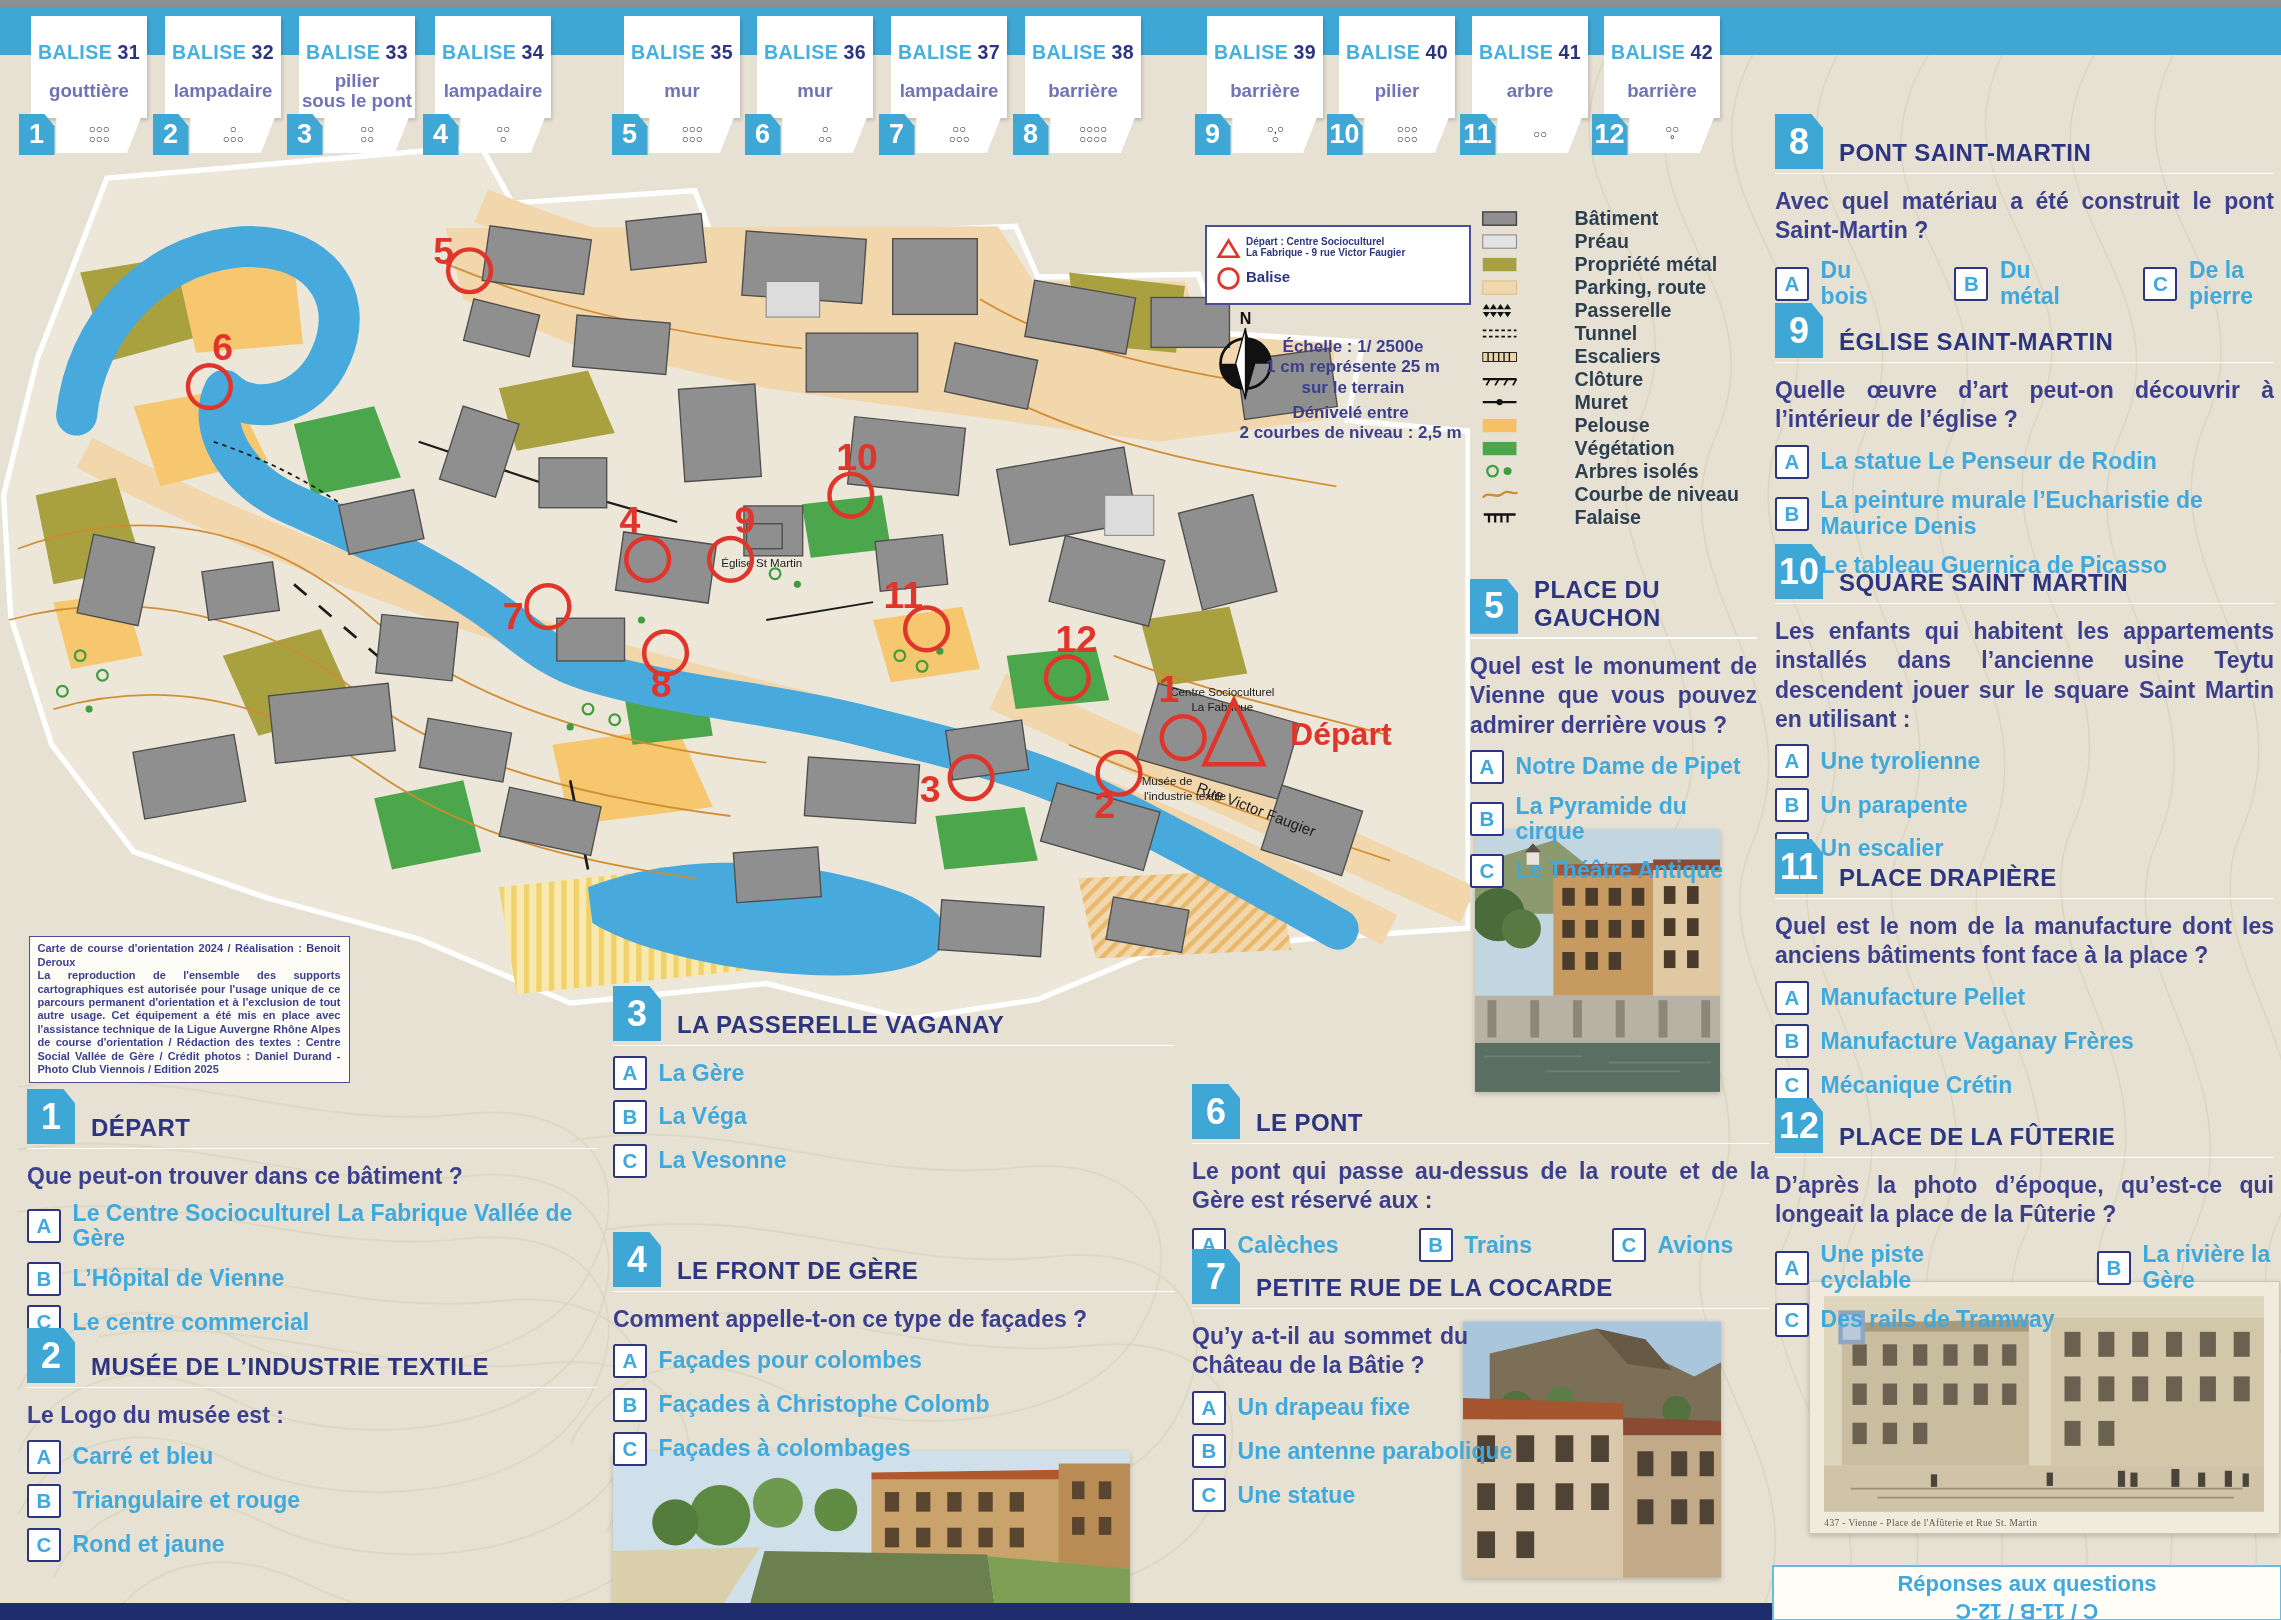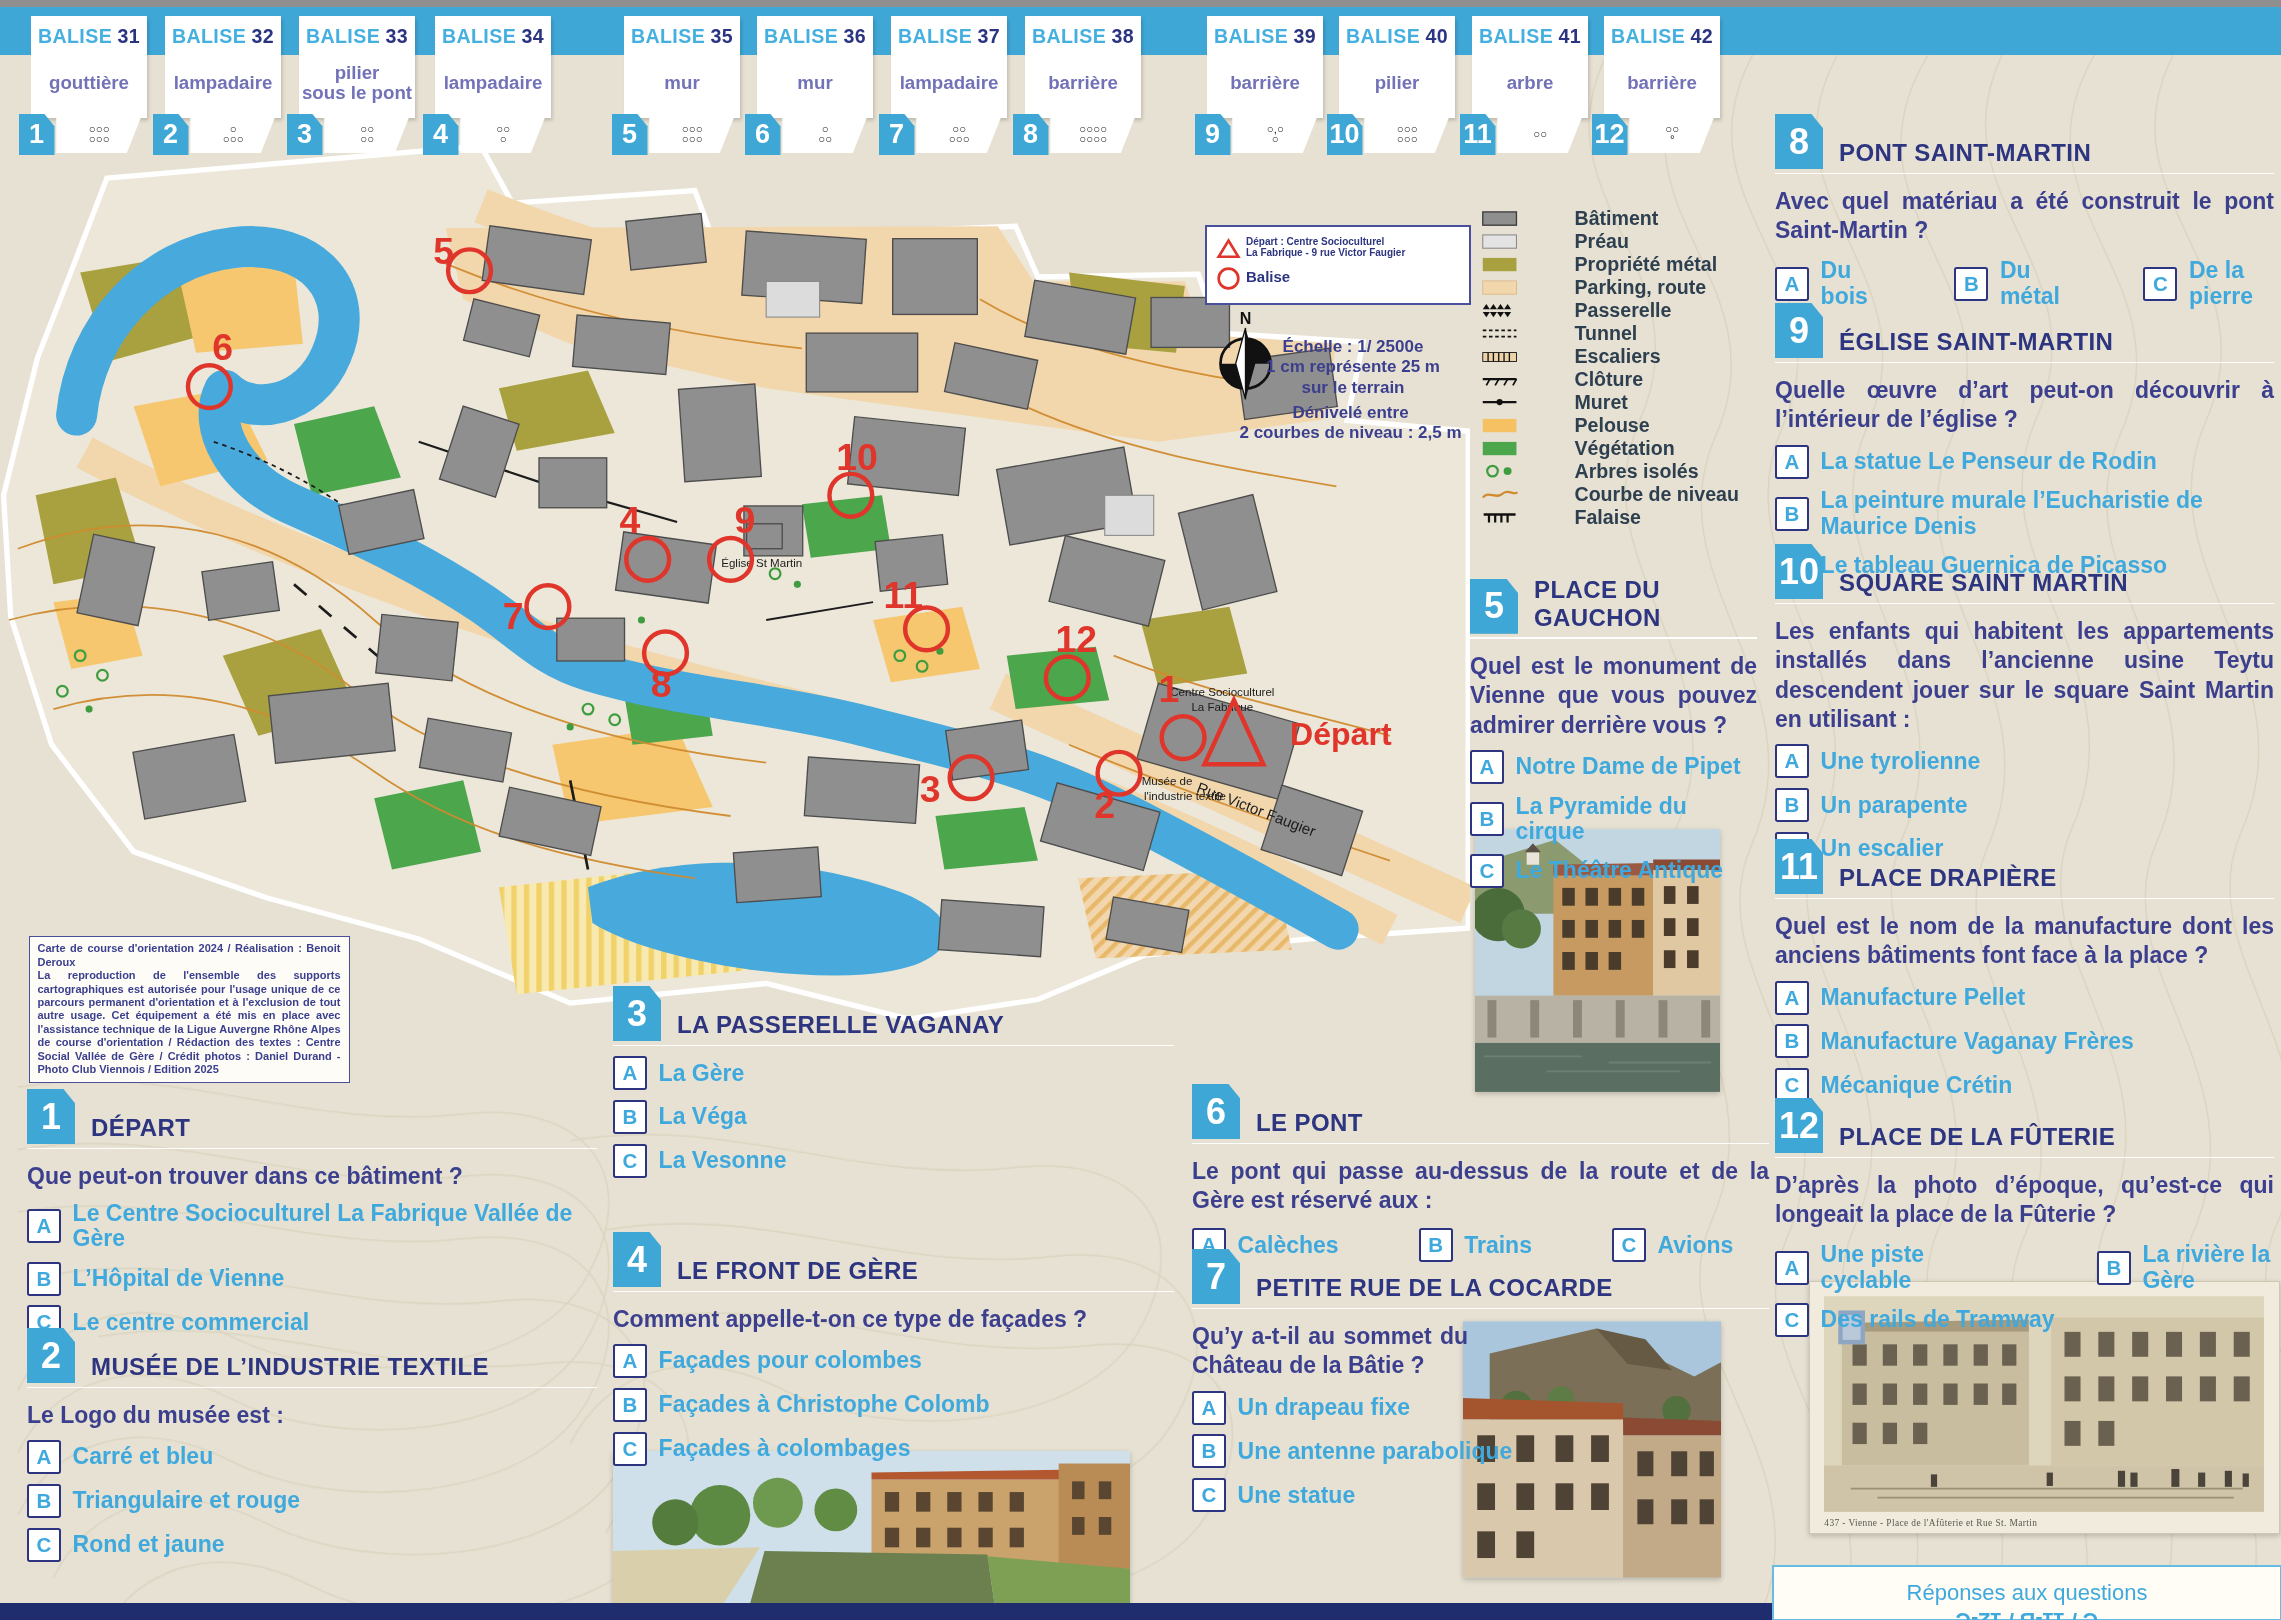--- a/index.html
+++ b/index.html
@@ -13,21 +13,21 @@
   .band{position:absolute;left:0;top:7.1px;width:100%;height:48px;background:#3fa7d6;z-index:3;}
   .botnavy{position:absolute;left:0;top:1603px;width:100%;height:18px;background:#1f2d6f;z-index:6;}
 
   
   .contours{position:absolute;left:0;top:0;z-index:0;}
 
   
   #balise-row{position:absolute;left:0;top:0;width:100%;height:0;z-index:4;}
   .bunit{position:absolute;top:16px;width:116px;}
   .bcard{width:116px;height:102px;background:#ffffff;box-shadow:1.8px 2.7px 3.6px rgba(0,0,0,.18);
-         display:flex;flex-direction:column;align-items:center;padding-top:9px;box-sizing:border-box;}
+         display:flex;flex-direction:column;align-items:center;padding-top:25px;box-sizing:border-box;}
   .bhead{font-weight:800;font-size:19.6px;letter-spacing:0.4px;white-space:nowrap;}
   .bword{color:#45b0e0;}
   .bnum{color:#2b3480;margin-left:5.3px;}
   .bdesc{flex:1;display:flex;align-items:center;justify-content:center;text-align:center;
          color:#7272b8;font-weight:700;font-size:18.7px;line-height:1.05;white-space:pre-line;}
   .bbadge{position:absolute;top:98px;left:-12.5px;display:flex;align-items:flex-start;}
   .btag{width:36px;height:41px;background:#3fa7d6;color:#fff;font-weight:800;font-size:27px;
         display:flex;align-items:center;justify-content:center;
         clip-path:polygon(0 0,72% 0,100% 30%,100% 100%,0 100%);}
   .bchip{width:86px;height:39px;background:#fff;margin-left:1.8px;color:#1c1c1c;
@@ -93,21 +93,21 @@
   
   .photo{position:absolute;z-index:4;box-shadow:0 1.8px 5.3px rgba(0,0,0,.2);}
   .photo svg{display:block;}
   #postcard{background:#f0ebdd;border:0.9px solid #cfc7b2;box-sizing:border-box;padding:14.3px 14.3px 5.3px;}
   #postcard .caption{margin-top:5.3px;color:#5a5a50;font-size:9.4px;letter-spacing:0.4px;
                      font-family:"Liberation Serif",serif;}
 
   
   #answersbox{position:absolute;left:1772px;top:1565px;width:510px;height:56px;background:#fffdf5;
               border:2.7px solid #66bce2;box-sizing:border-box;z-index:7;text-align:center;}
-  #answersbox .abtitle{color:#3fa9dd;font-weight:400;font-size:22px;margin-top:13px;}
+  #answersbox .abtitle{color:#3fa9dd;font-weight:700;font-size:22px;margin-top:4px;}
   #answersbox .abline{color:#3fa9dd;font-weight:700;font-size:21.4px;transform:rotate(180deg);margin-top:0.9px;}
 </style>
 </head>
 <body>
 
 <svg class="contours" width="2281" height="1621" viewBox="0 0 2560 1819">
   <defs>
     <path id="cpath" d="M1980,40 C1860,220 2080,300 2000,480 C1930,640 2120,760 2040,940 C1980,1080 2160,1200 2080,1380 C2020,1520 2200,1640 2140,1810" fill="none"></path>
     <path id="cpath2" d="M20,1220 C200,1190 340,1270 520,1250 C660,1235 720,1320 660,1430 C600,1545 380,1560 260,1500 C150,1445 60,1480 20,1560" fill="none"></path>
   </defs>

